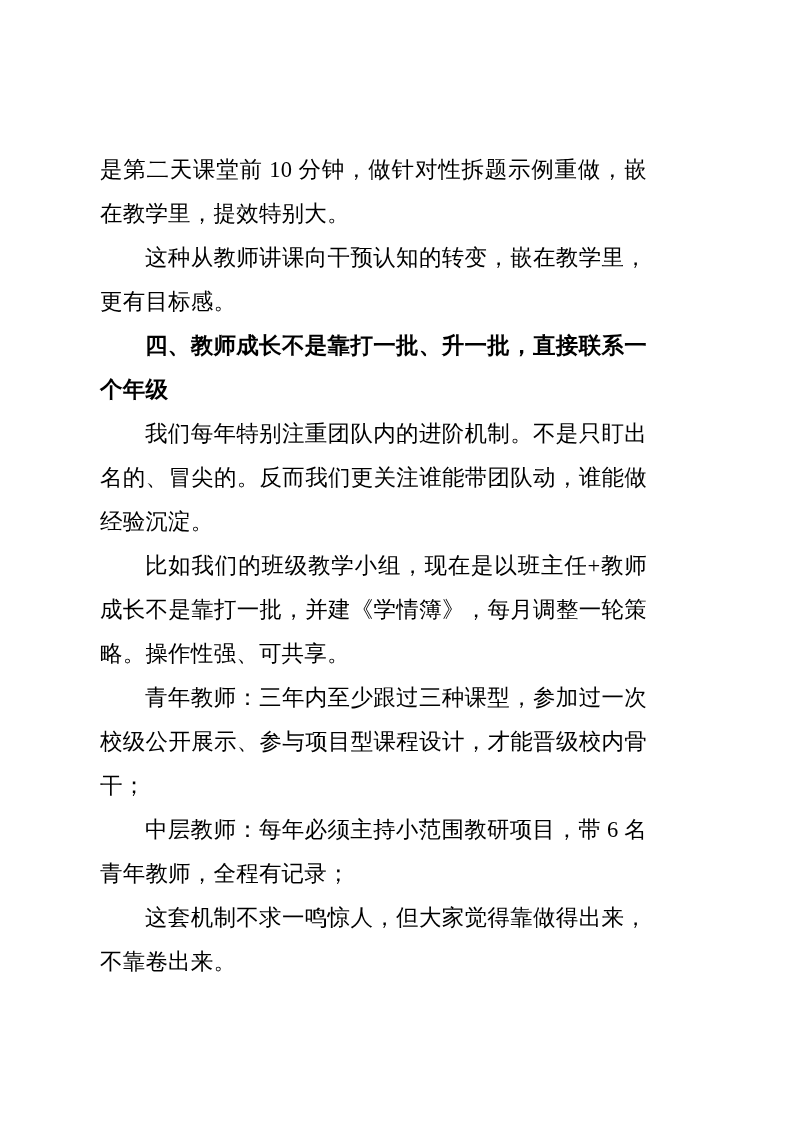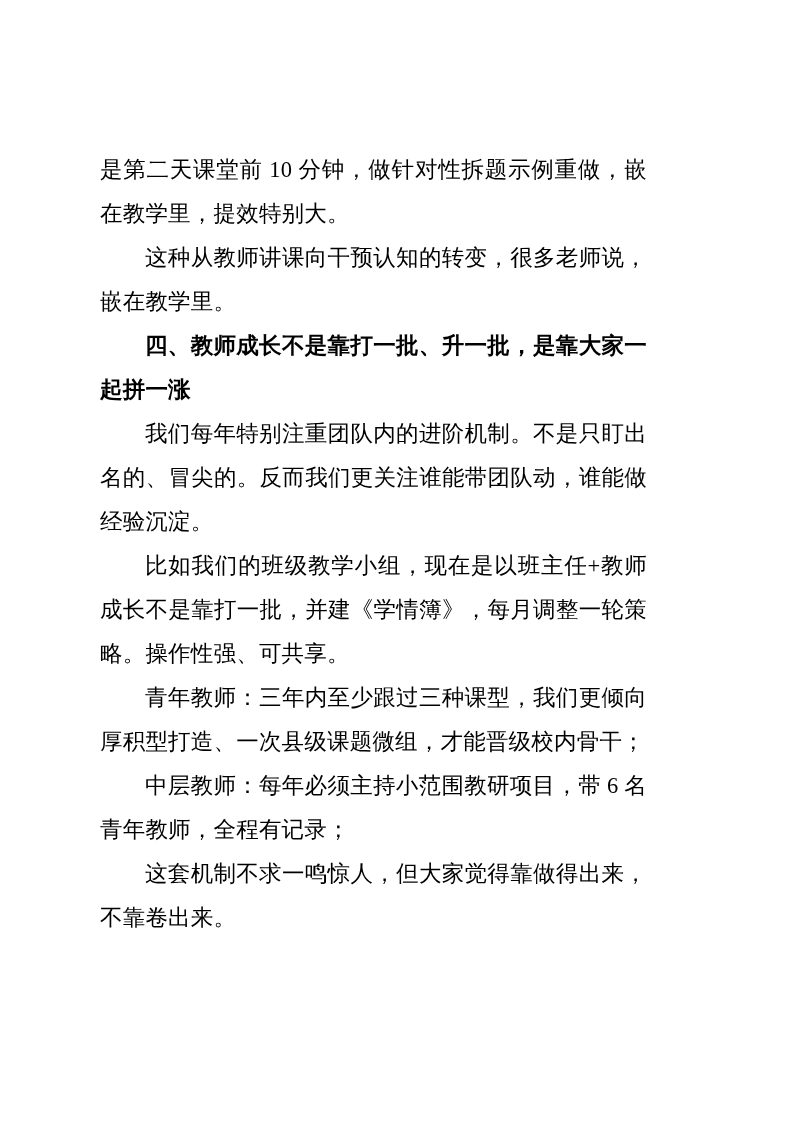--- a/index.html
+++ b/index.html
@@ -48,30 +48,30 @@
 </style>
 </head>
 <body>
 
 <div class="page">
   <div class="doc-body">
 
     <p class="para no-indent">是第二天课堂前 10 分钟，做针对性拆题示例重做，嵌在教学里，提效特别大。</p>
 
 
-    <p class="para">这种从教师讲课向干预认知的转变，很多老师说，嵌在教学里。</p>
+    <p class="para">这种从教师讲课向干预认知的转变，嵌在教学里，更有目标感。</p>
 
-    <p class="heading">四、教师成长不是靠打一批、升一批，是靠大家一起拼一涨</p>
+    <p class="heading">四、教师成长不是靠打一批、升一批，直接联系一个年级</p>
 
     <p class="para">我们每年特别注重团队内的进阶机制。不是只盯出名的、冒尖的。反而我们更关注谁能带团队动，谁能做经验沉淀。</p>
 
     <p class="para">比如我们的班级教学小组，现在是以班主任+教师成长不是靠打一批，并建《学情簿》，每月调整一轮策略。操作性强、可共享。</p>
 
 
-    <p class="para">青年教师：三年内至少跟过三种课型，我们更倾向厚积型打造、一次县级课题微组，才能晋级校内骨干；</p>
+    <p class="para">青年教师：三年内至少跟过三种课型，参加过一次校级公开展示、参与项目型课程设计，才能晋级校内骨干；</p>
 
     <p class="para">中层教师：每年必须主持小范围教研项目，带 6 名青年教师，全程有记录；</p>
 
 
     <p class="para">这套机制不求一鸣惊人，但大家觉得靠做得出来，不靠卷出来。</p>
 
   </div>
 </div>
 
 </body></html>

